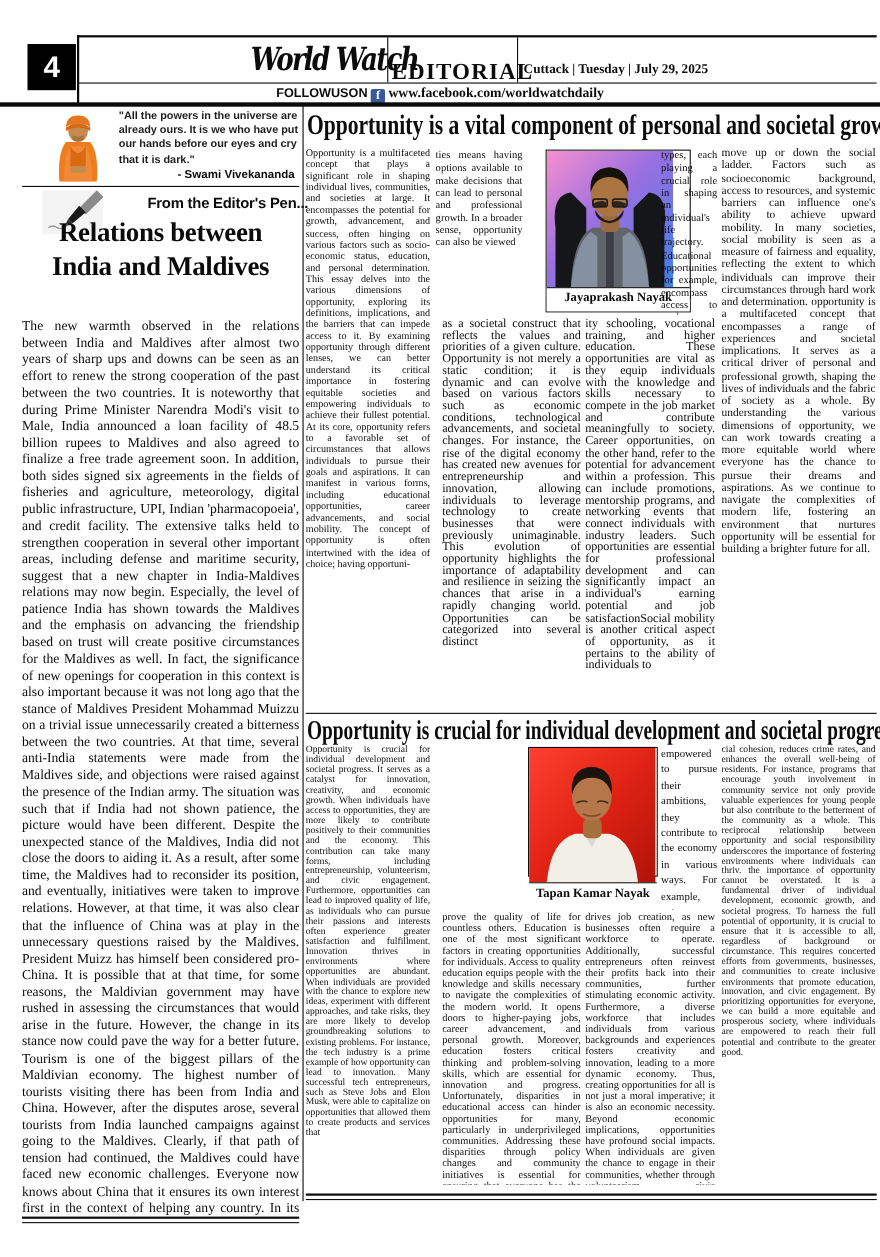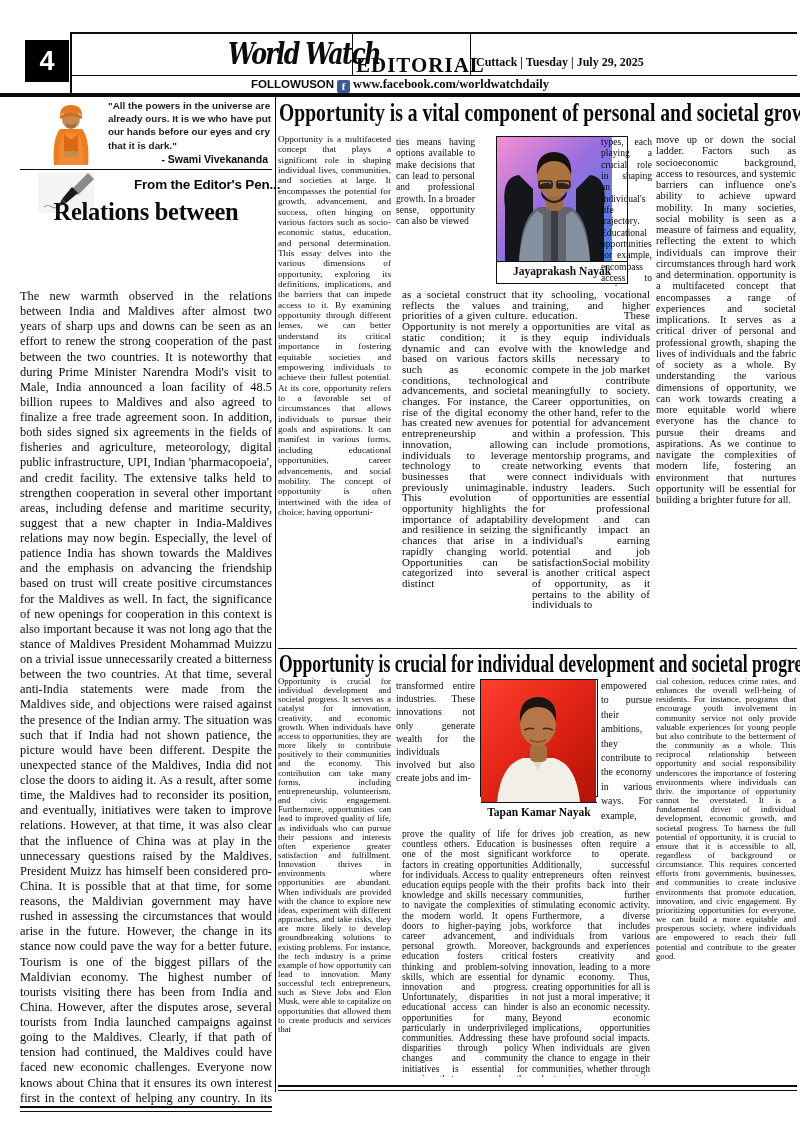--- a/index.html
+++ b/index.html
@@ -89,20 +89,21 @@
       <path d="M50 0 L34 16 L40 22 L56 6 Z" fill="#8a8a8a"></path>
       <path d="M34 14 L24 26 L28 30 L40 20 Z" fill="#1a1a1a"></path>
       <path d="M24 26 L20 34 L28 30 Z" fill="#2b2b2b"></path>
       <circle cx="23" cy="31" r="1" fill="#f4f4f4"></circle>
     </svg>
   </div>
   <div class="abs" id="kicker">From the Editor's Pen...</div>
 
   <div class="abs" id="ed-title">
     <div>Relations between</div>
+    <div>India and Maldives</div>
   </div>
 
   <div class="abs" id="ed-body">The new warmth observed in the relations between India and Maldives after almost two years of sharp ups and downs can be seen as an effort to renew the strong cooperation of the past between the two countries. It is noteworthy that during Prime Minister Narendra Modi's visit to Male, India announced a loan facility of 48.5 billion rupees to Maldives and also agreed to finalize a free trade agreement soon. In addition, both sides signed six agreements in the fields of fisheries and agriculture, meteorology, digital public infrastructure, UPI, Indian 'pharmacopoeia', and credit facility. The extensive talks held to strengthen cooperation in several other important areas, including defense and maritime security, suggest that a new chapter in India-Maldives relations may now begin. Especially, the level of patience India has shown towards the Maldives and the emphasis on advancing the friendship based on trust will create positive circumstances for the Maldives as well. In fact, the significance of new openings for cooperation in this context is also important because it was not long ago that the stance of Maldives President Mohammad Muizzu on a trivial issue unnecessarily created a bitterness between the two countries. At that time, several anti-India statements were made from the Maldives side, and objections were raised against the presence of the Indian army. The situation was such that if India had not shown patience, the picture would have been different. Despite the unexpected stance of the Maldives, India did not close the doors to aiding it. As a result, after some time, the Maldives had to reconsider its position, and eventually, initiatives were taken to improve relations. However, at that time, it was also clear that the influence of China was at play in the unnecessary questions raised by the Maldives. President Muizz has himself been considered pro-China. It is possible that at that time, for some reasons, the Maldivian government may have rushed in assessing the circumstances that would arise in the future. However, the change in its stance now could pave the way for a better future. Tourism is one of the biggest pillars of the Maldivian economy. The highest number of tourists visiting there has been from India and China. However, after the disputes arose, several tourists from India launched campaigns against going to the Maldives. Clearly, if that path of tension had continued, the Maldives could have faced new economic challenges. Everyone now knows about China that it ensures its own interest first in the context of helping any country. In its view, the Maldives plays a major role in the balance of power in the Indian Ocean. At the same time, given China's increasing influence, it is extremely important for India to maintain its strategic presence there. However, India has always been a country that prioritizes mutual cooperation and goodwill. This is the reason why India has given considerable importance to the Maldives, and perhaps now the Maldives is beginning to understand its significance.</div>
   <div class="abs thick-rule" style="left:20px;top:1106px;width:252px"></div>
 
   <div class="abs rule" style="left:274.5px;top:96px;width:1px;height:996px"></div>
 
   <div class="abs headline" style="left:279px;top:101px;font-size:21px;transform:scale(0.935,1.22)">Opportunity is a vital component of personal and societal growth</div>
 
   <div class="abs jcol a1base" style="left:278px;top:134px;width:113px;height:518px">Opportunity is a multifaceted concept that plays a significant role in shaping individual lives, communities, and societies at large. It encompasses the potential for growth, advancement, and success, often hinging on various factors such as socio-economic status, education, and personal determination. This essay delves into the various dimensions of opportunity, exploring its definitions, implications, and the barriers that can impede access to it. By examining opportunity through different lenses, we can better understand its critical importance in fostering equitable societies and empowering individuals to achieve their fullest potential. At its core, opportunity refers to a favorable set of circumstances that allows individuals to pursue their goals and aspirations. It can manifest in various forms, including educational opportunities, career advancements, and social mobility. The concept of opportunity is often intertwined with the idea of choice; having opportuni-</div>
@@ -138,21 +139,20 @@
 
   <div class="abs jcol a1strip" style="left:601px;top:136px;width:51px;height:150px">types, each playing a crucial role in shaping an individual's life trajectory. Educational opportunities, for example, encompass access to qual-</div>
   <div class="abs jcol a1wide" style="left:656px;top:134px;width:140px;height:518px">move up or down the social ladder. Factors such as socioeconomic background, access to resources, and systemic barriers can influence one's ability to achieve upward mobility. In many societies, social mobility is seen as a measure of fairness and equality, reflecting the extent to which individuals can improve their circumstances through hard work and determination. opportunity is a multifaceted concept that encompasses a range of experiences and societal implications. It serves as a critical driver of personal and professional growth, shaping the lives of individuals and the fabric of society as a whole. By understanding the various dimensions of opportunity, we can work towards creating a more equitable world where everyone has the chance to pursue their dreams and aspirations. As we continue to navigate the complexities of modern life, fostering an environment that nurtures opportunity will be essential for building a brighter future for all.</div>
   <div class="abs jcol a1mid" style="left:402px;top:289px;width:126px;height:362px">as a societal construct that reflects the values and priorities of a given culture. Opportunity is not merely a static condition; it is dynamic and can evolve based on various factors such as economic conditions, technological advancements, and societal changes. For instance, the rise of the digital economy has created new avenues for entrepreneurship and innovation, allowing individuals to leverage technology to create businesses that were previously unimaginable. This evolution of opportunity highlights the importance of adaptability and resilience in seizing the chances that arise in a rapidly changing world. Opportunities can be categorized into several distinct</div>
   <div class="abs jcol a1mid" style="left:532px;top:289px;width:118px;height:362px">ity schooling, vocational training, and higher education. These opportunities are vital as they equip individuals with the knowledge and skills necessary to compete in the job market and contribute meaningfully to society. Career opportunities, on the other hand, refer to the potential for advancement within a profession. This can include promotions, mentorship programs, and networking events that connect individuals with industry leaders. Such opportunities are essential for professional development and can significantly impact an individual's earning potential and job satisfactionSocial mobility is another critical aspect of opportunity, as it pertains to the ability of individuals to</div>
 
   <div class="abs rule" style="left:278px;top:648px;width:519px;height:1.2px"></div>
   <div class="abs headline" style="left:279px;top:652px;font-size:21px;transform:scale(0.84,1.18)">Opportunity is crucial for individual development and societal progress</div>
 
   <div class="abs jcol a2base" style="left:278px;top:677px;width:113px;height:410px">Opportunity is crucial for individual development and societal progress. It serves as a catalyst for innovation, creativity, and economic growth. When individuals have access to opportunities, they are more likely to contribute positively to their communities and the economy. This contribution can take many forms, including entrepreneurship, volunteerism, and civic engagement. Furthermore, opportunities can lead to improved quality of life, as individuals who can pursue their passions and interests often experience greater satisfaction and fulfillment. Innovation thrives in environments where opportunities are abundant. When individuals are provided with the chance to explore new ideas, experiment with different approaches, and take risks, they are more likely to develop groundbreaking solutions to existing problems. For instance, the tech industry is a prime example of how opportunity can lead to innovation. Many successful tech entrepreneurs, such as Steve Jobs and Elon Musk, were able to capitalize on opportunities that allowed them to create products and services that</div>
-  <div class="abs jcol a2strip2" style="left:396px;top:679px;width:79px;height:145px">transformed entire industries. These innovations not only generate wealth for the individuals involved but also create jobs and im-</div>
 
   <div class="abs photo" style="left:480px;top:679px;width:118px;height:118px">
     <svg width="115" height="122" viewBox="0 0 115 122" style="display:block">
       <defs>
         <linearGradient id="g2" x1="0" y1="0" x2="1" y2="1">
           <stop offset="0" stop-color="#ff4030"></stop>
             <stop offset=".5" stop-color="#e02314"></stop>
             <stop offset="1" stop-color="#b01208"></stop>
         </linearGradient>
       </defs>

